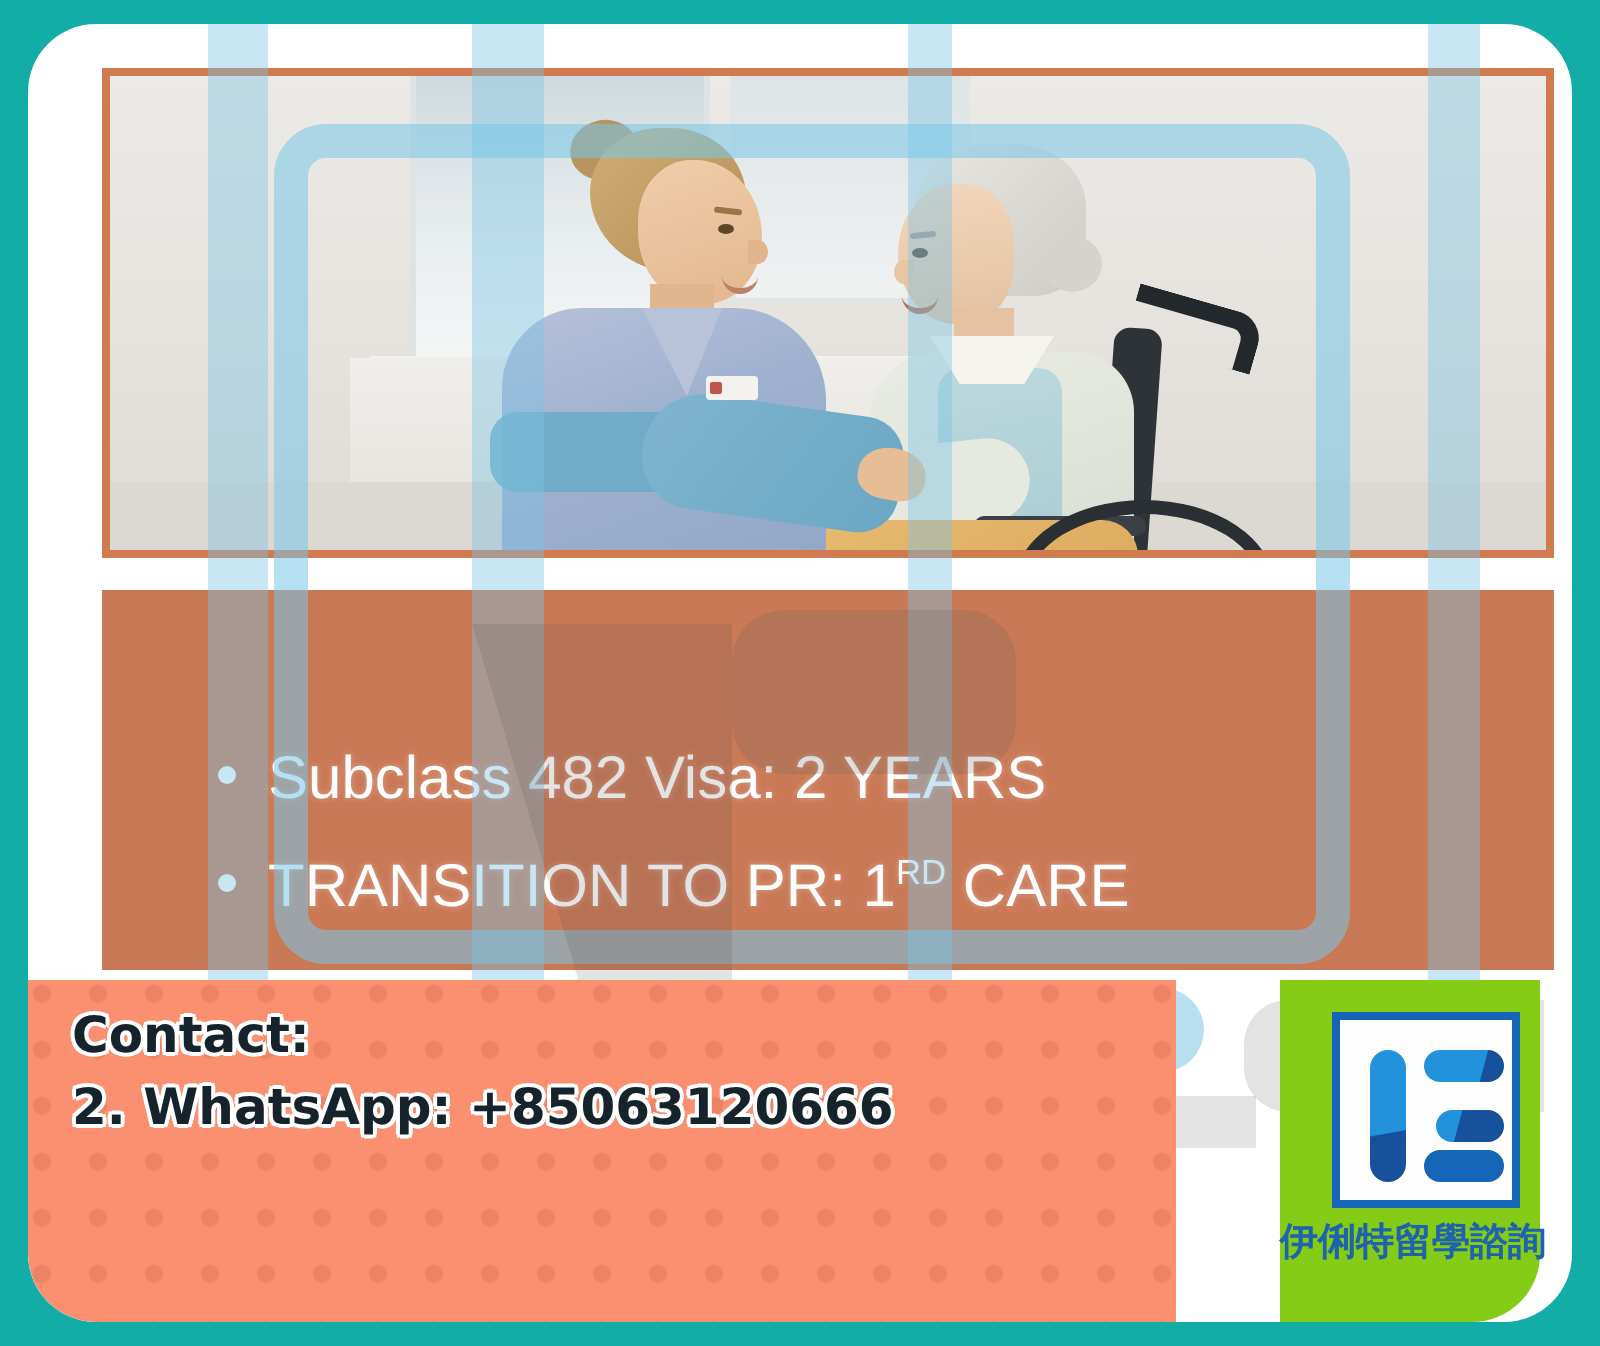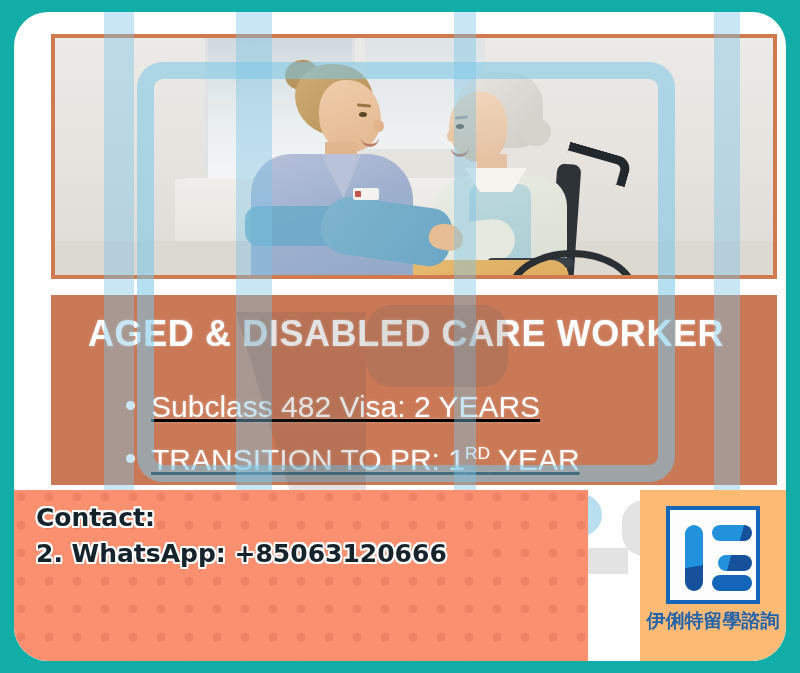--- a/index.html
+++ b/index.html
@@ -324,24 +324,23 @@
     font-weight: bold;
     letter-spacing: 0.6px;
     color: #ffffff;
     white-space: nowrap;
     text-shadow: 0 0 3px rgba(255,255,255,0.35);
   }
   .bullets {
     position: absolute;
     left: 58px;
     top: 72px;
-    margin: 17px;
+    margin: 0;
     padding: 0;
     list-style: none;
-    text-decoration: underline;
   }
   .bullets li {
     font-size: 30px;
     color: #ffffff;
     line-height: 46px;
     white-space: nowrap;
     text-shadow: 0 0 3px rgba(255,255,255,0.3);
   }
   .bullets li .dot {
     display: inline-block;
@@ -390,23 +389,23 @@
        0     2px   0 #ffffff,
       -2px   0     0 #ffffff,
        2px   0     0 #ffffff;
   }
 
   
   .logo-panel {
     position: absolute;
     left: 626px;
     top: 478px;
-    width: 146px;
+    width: 130px;
     height: 171px;
-    background: #fdba74;
+    background: #84cc16;
     border-bottom-right-radius: 34px;
   }
   .logo-mark {
     position: absolute;
     left: 26px;
     top: 16px;
     width: 94px;
     height: 98px;
     border: 4px solid #1565b8;
     box-sizing: border-box;
@@ -501,24 +500,23 @@
           <div class="nurse-sleeveband"></div>
           <div class="nurse-arm"></div>
           <div class="nurse-badge"></div>
           <div class="nurse-hand"></div>
         </div>
       </div>
     </div>
 
     <div class="title-band">
       <div class="tb-tint"></div>
-      <div class="headline">AGED &amp; DISABLED CARE WORKER</div>
       <ul class="bullets">
         <li><span class="dot"></span><span>Subclass 482 Visa: 2 YEARS</span></li>
-        <li><span class="dot"></span><span>TRANSITION TO PR: 1</span><sup>RD</sup><span> YEAR</span></li>
+        <li><span class="dot"></span><span>TRANSITION TO PR: 1</span><sup>RD</sup><span> CARE</span></li>
       </ul>
     </div>
 
     <div class="decor">
       <div class="vband" style="left:90px;  width:30px; height:488px;"></div>
       <div class="vband" style="left:222px; width:36px; height:488px;"></div>
       <div class="vband" style="left:440px; width:22px; height:488px;"></div>
       <div class="vband" style="left:700px; width:26px; height:488px;"></div>
 
       <div class="blue-outline" style="left:123px; top:50px; width:538px; height:420px;"></div>

